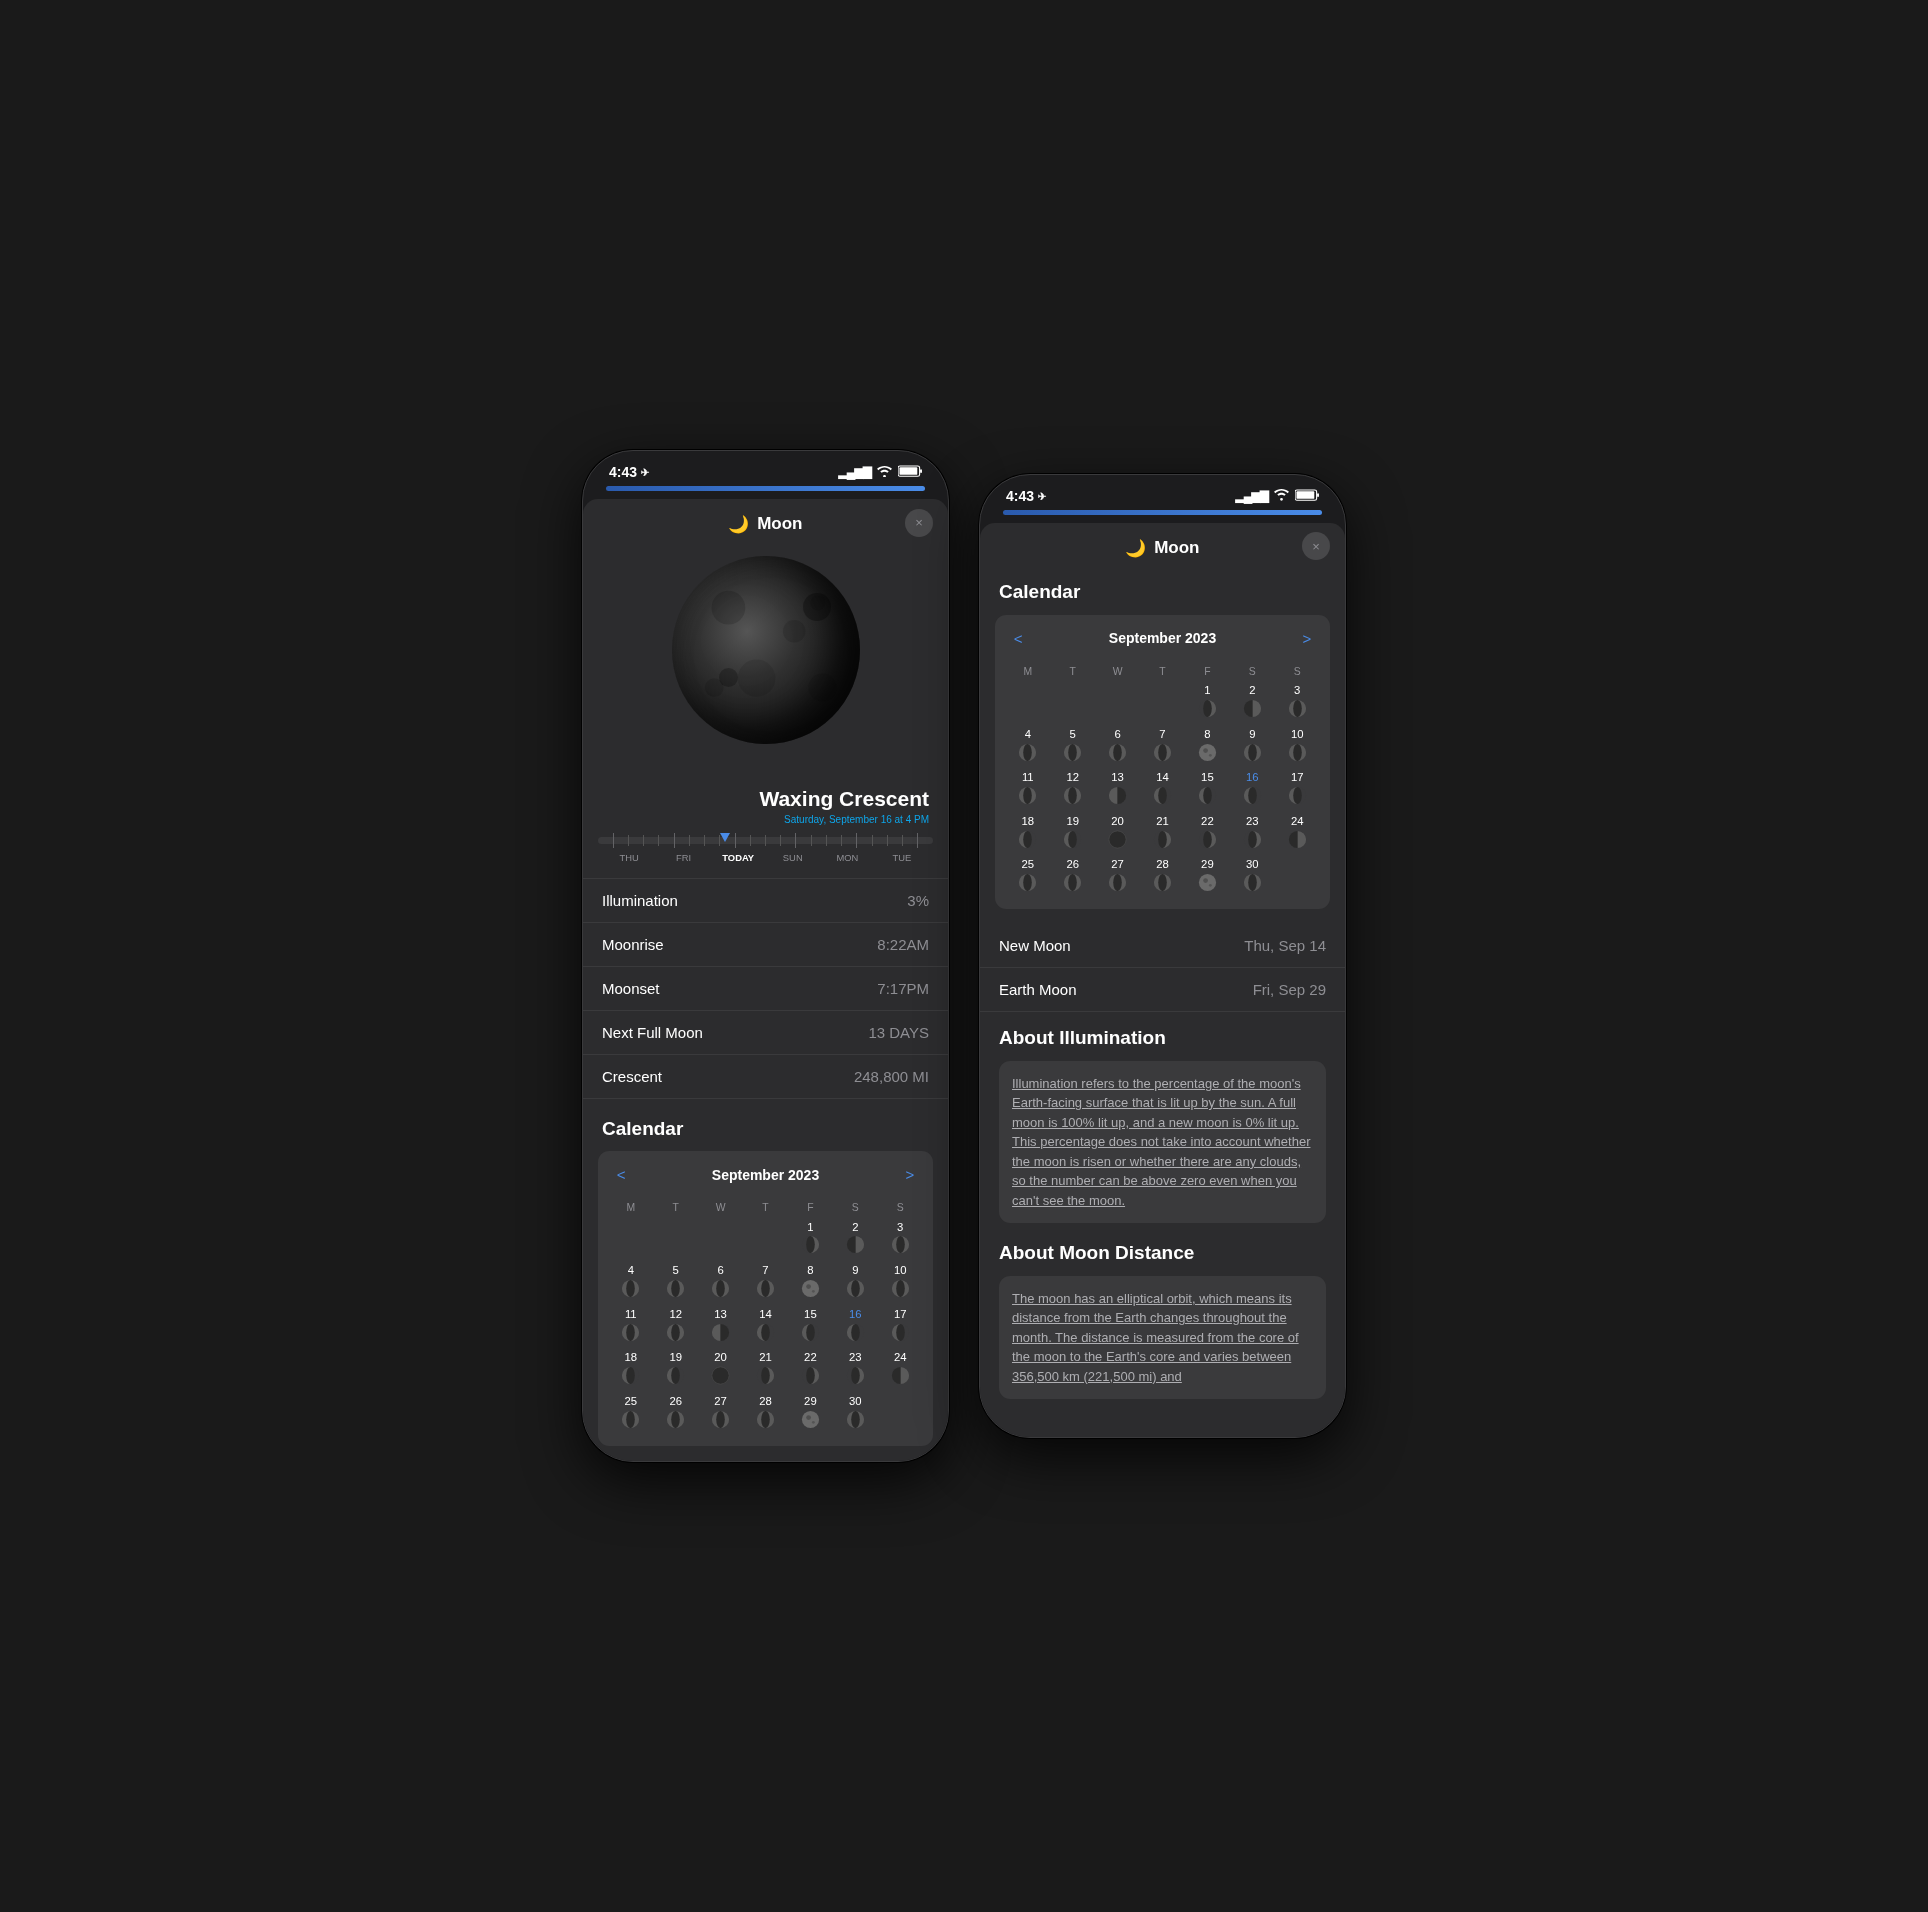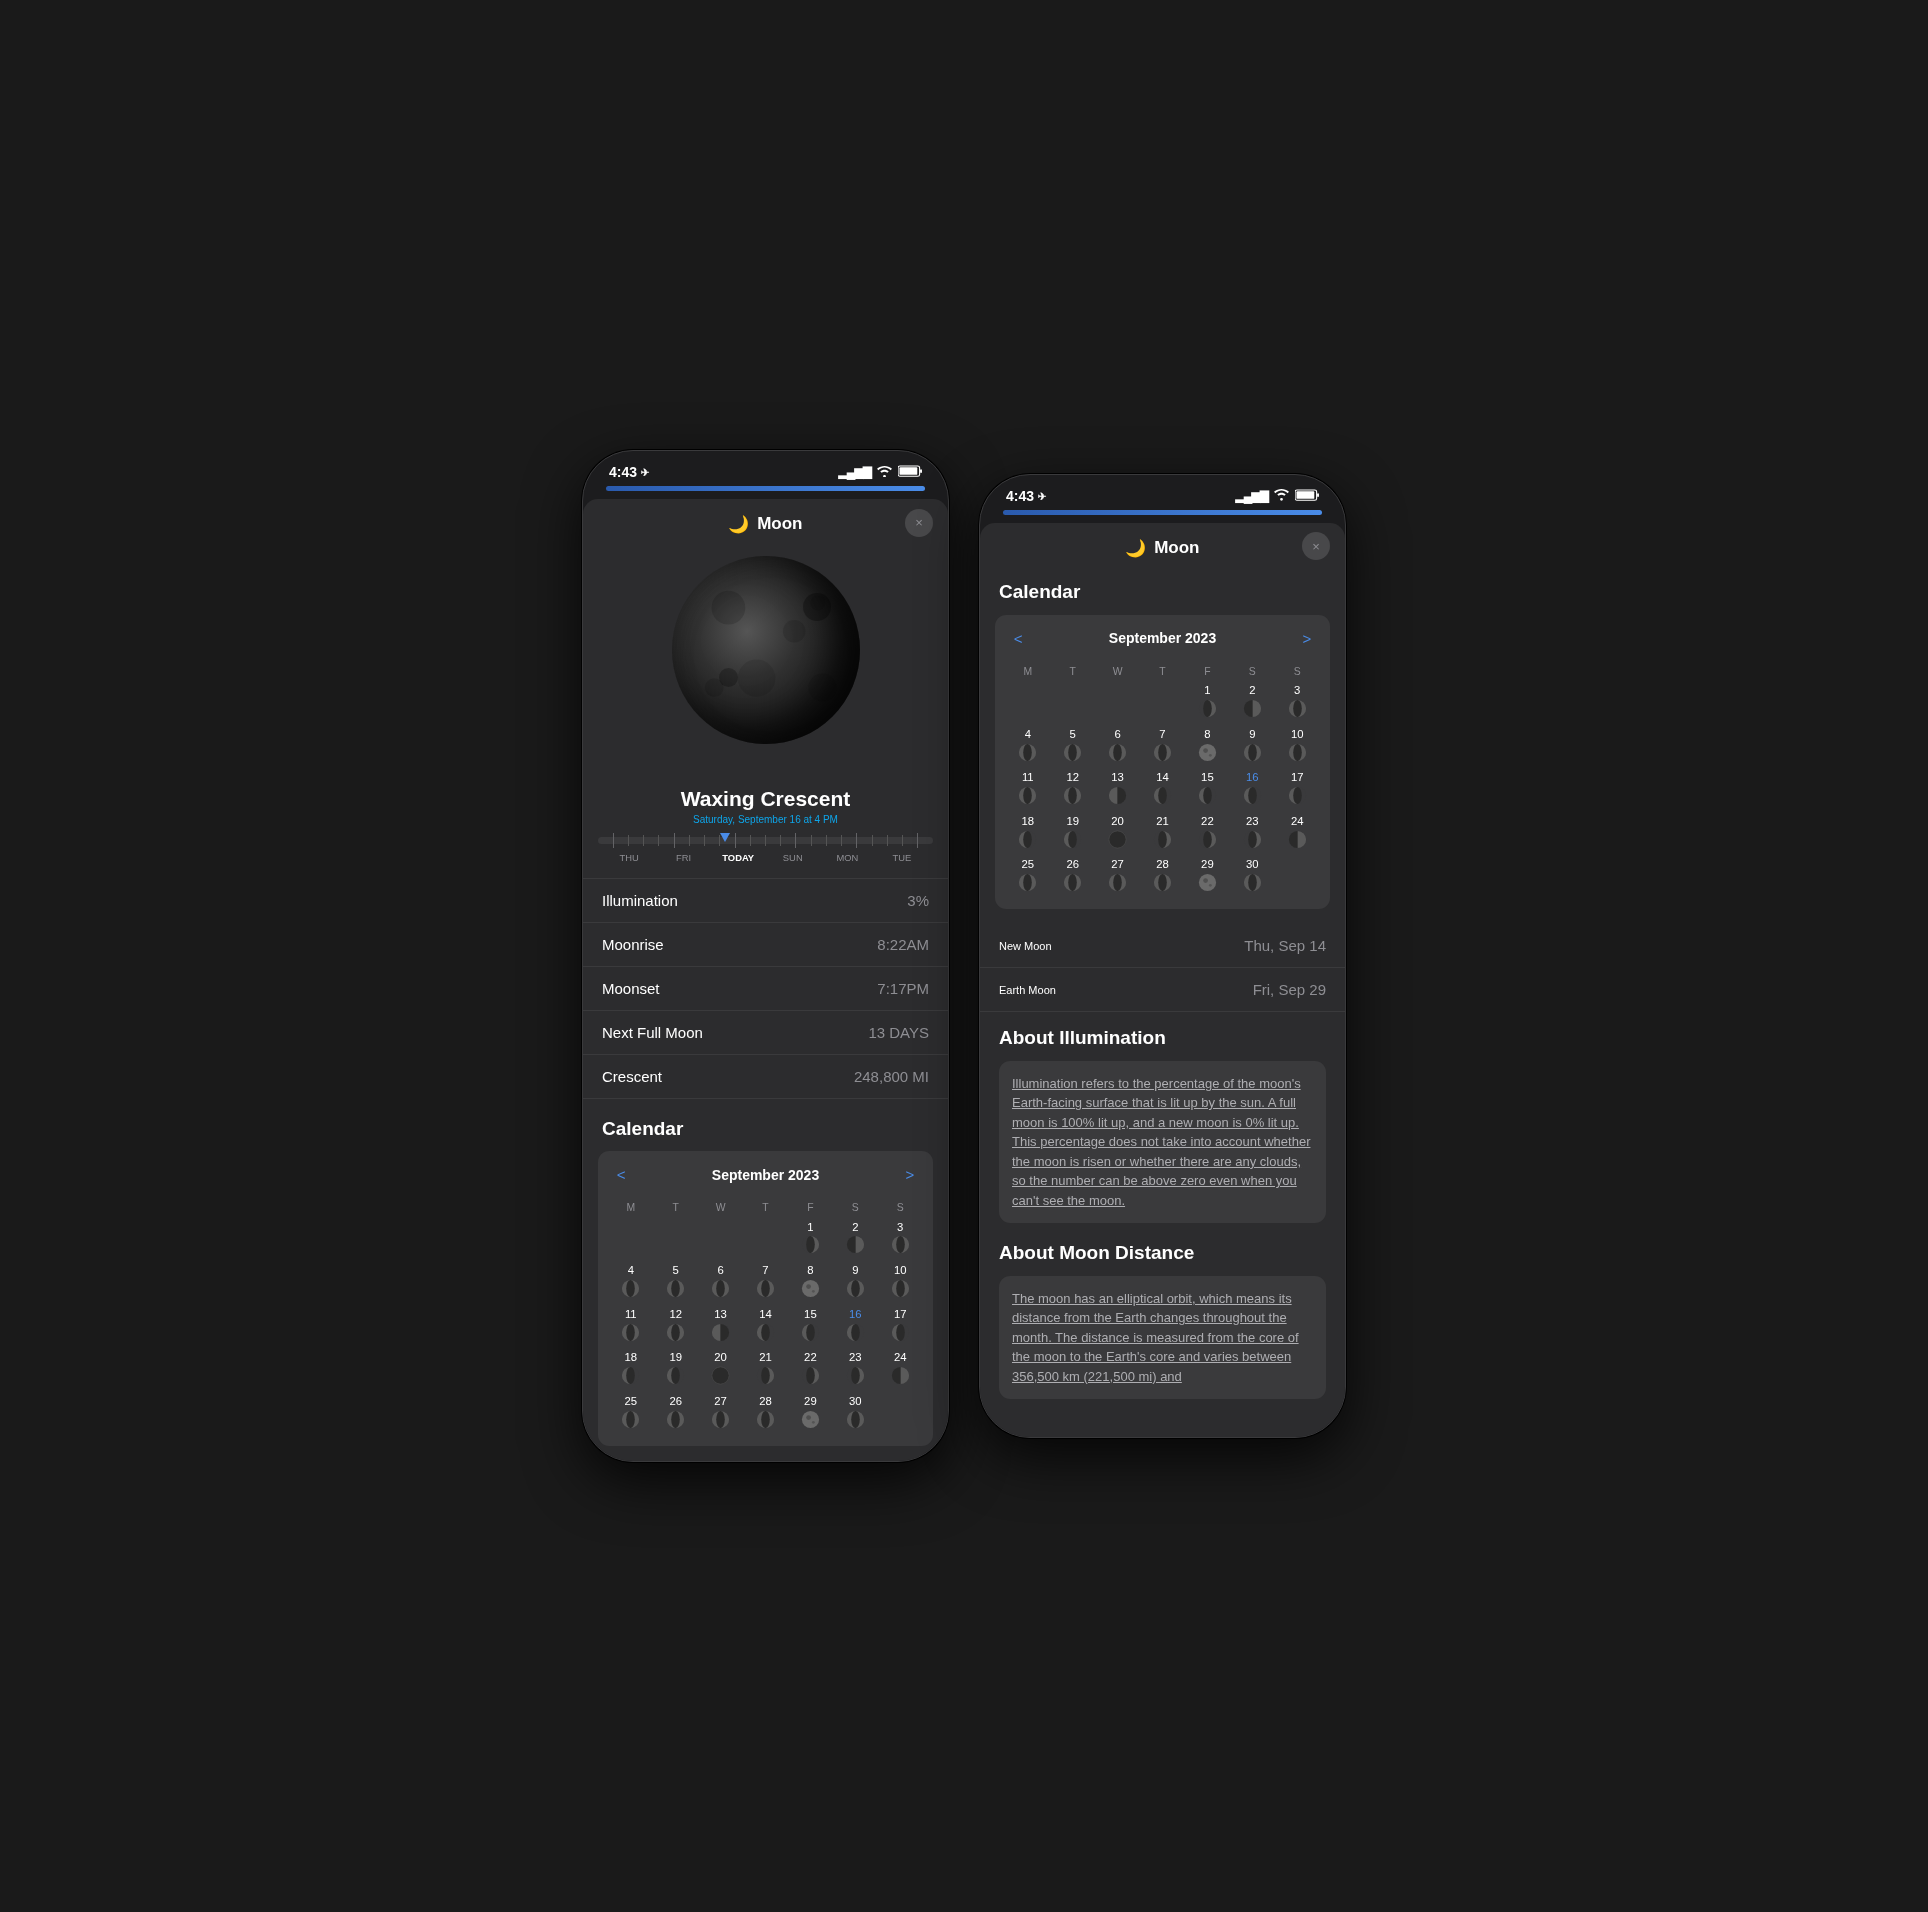--- a/index.html
+++ b/index.html
@@ -145,21 +145,21 @@
       bottom: 30%;
       left: 25%;
       width: 19px;
       height: 19px;
       border-radius: 50%;
       background: rgba(0,0,0,0.25);
     }
 
     
     .moon-info {
-      text-align: center;
+      text-align: right;
       padding: 0 19px 11.3px;
       flex-shrink: 0;
       margin-top: 24px;
     }
     .moon-phase-name {
       color: #fff;
       font-size: 21px;
       font-weight: 700;
       margin-bottom: 3.8px;
     }
@@ -327,21 +327,21 @@
     
     .moon-event-row {
       display: flex;
       justify-content: space-between;
       align-items: center;
       padding: 13px 19px;
       border-bottom: 0.9px solid #3a3a3c;
     }
     .moon-event-label {
       color: #fff;
-      font-size: 11px;
+      font-size: 15px;
       font-weight: 500;
     }
     .moon-event-date {
       color: #8e8e93;
       font-size: 15px;
     }
   </style>
 </head>
 <body>
 

